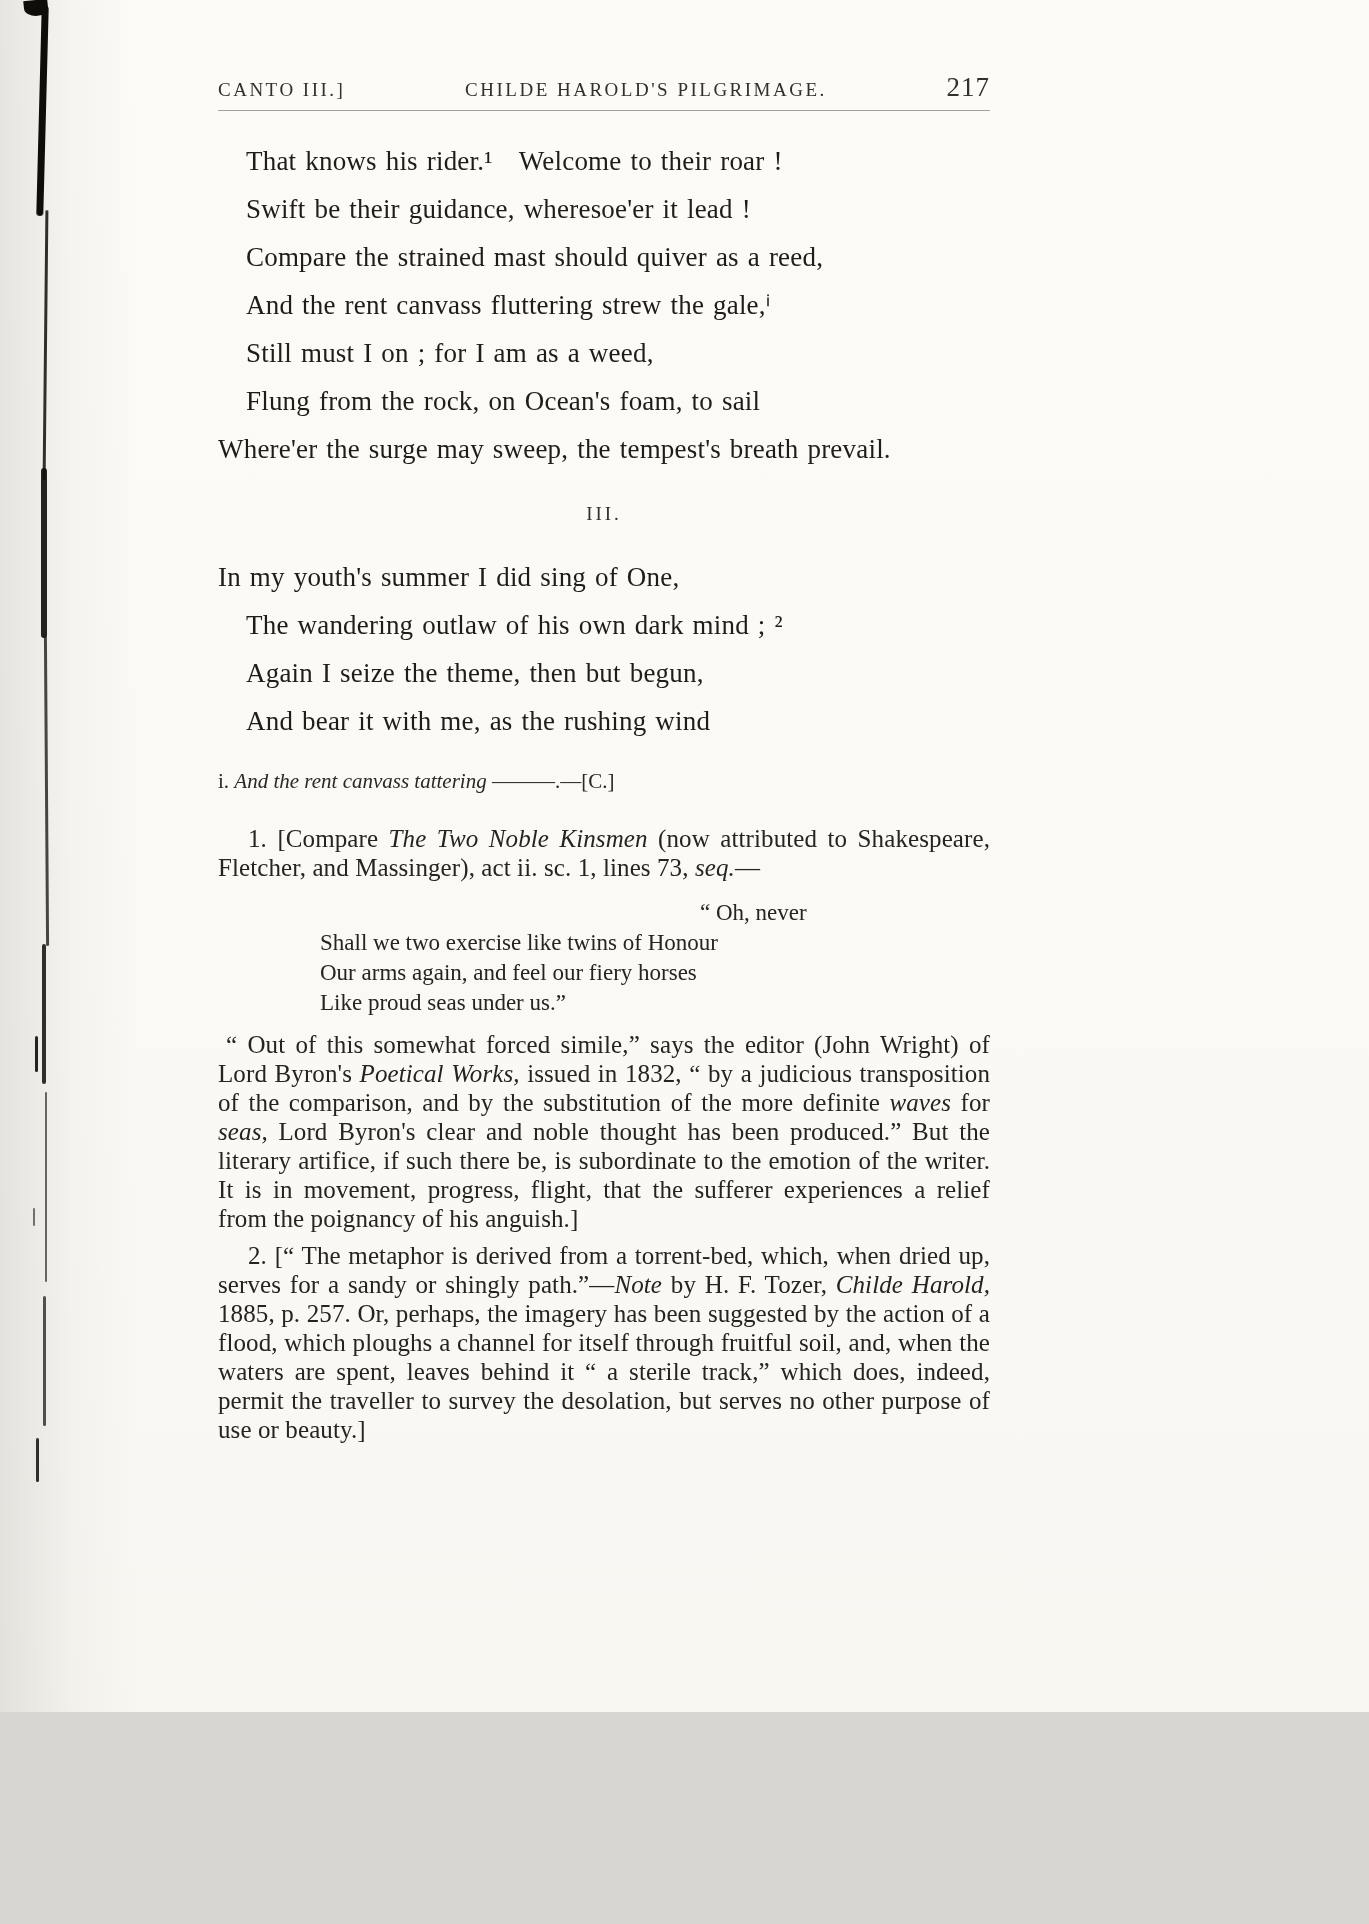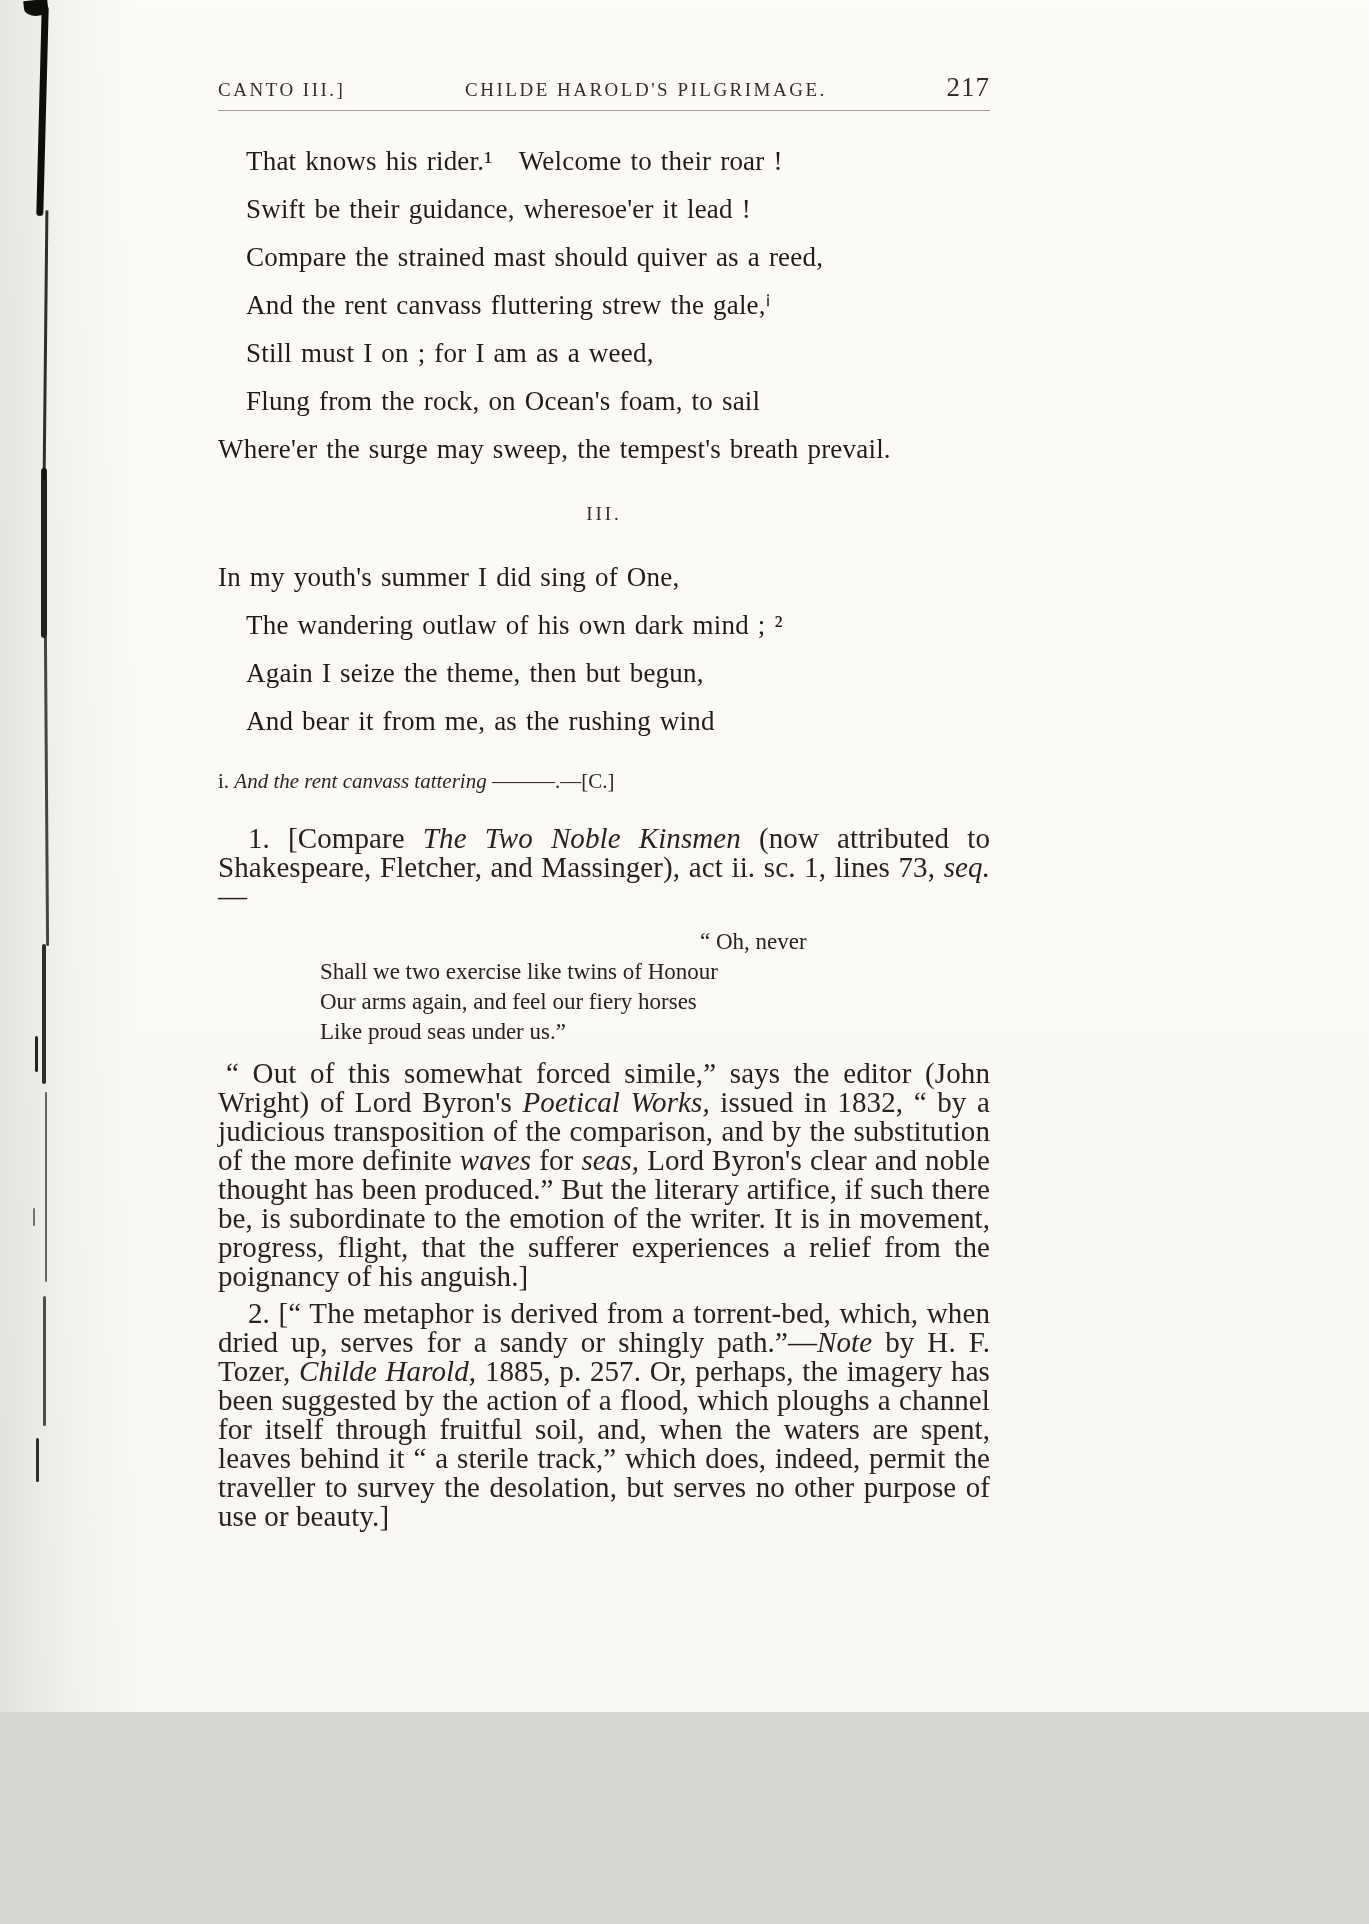--- a/index.html
+++ b/index.html
@@ -63,21 +63,21 @@
     margin-top:24px;
     text-align:left;
     font-size:21px;
     color:#2b2823;
     white-space:pre-wrap;
   }
   .it{font-style:italic;}
   
   .fn{
     margin:0;
-    font-size:29px;
+    font-size:25px;
     line-height:29px;
     text-align:justify;
     color:#262320;
     letter-spacing:.1px;
   }
   .fn-intro{margin-top:30px;text-indent:30px;}
   .fn-commentary{margin-top:12px;text-indent:8px;}
   .fn-2{margin-top:8px;text-indent:30px;}
   .quote-block{margin-top:16px;}
   .quote-block p{
@@ -141,21 +141,21 @@
       <p class="ind">Flung from the rock, on Ocean's foam, to sail</p>
       <p>Where'er the surge may sweep, the tempest's breath prevail.</p>
     </div>
 
     <div class="section-heading">III.</div>
 
     <div class="stanza stanza-iii">
       <p>In my youth's summer I did sing of One,</p>
       <p class="ind">The wandering outlaw of his own dark mind ; ²</p>
       <p class="ind">Again I seize the theme, then but begun,</p>
-      <p class="ind">And bear it from me, as the rushing wind</p>
+      <p class="ind">And bear it with me, as the rushing wind</p>
     </div>
 
     <div class="variant"><span>i. </span><span class="it">And the rent canvass tattering</span><span> ———.—[C.]</span></div>
 
     <p class="fn fn-intro"><span>1. [Compare </span><span class="it">The Two Noble Kinsmen</span><span> (now attributed to Shakespeare, Fletcher, and Massinger), act ii. sc. 1, lines 73, </span><span class="it">seq.</span><span>—</span></p>
 
     <div class="quote-block">
       <p class="q-first">“ Oh, never</p>
       <p class="q-rest">Shall we two exercise like twins of Honour</p>
       <p class="q-rest">Our arms again, and feel our fiery horses</p>

